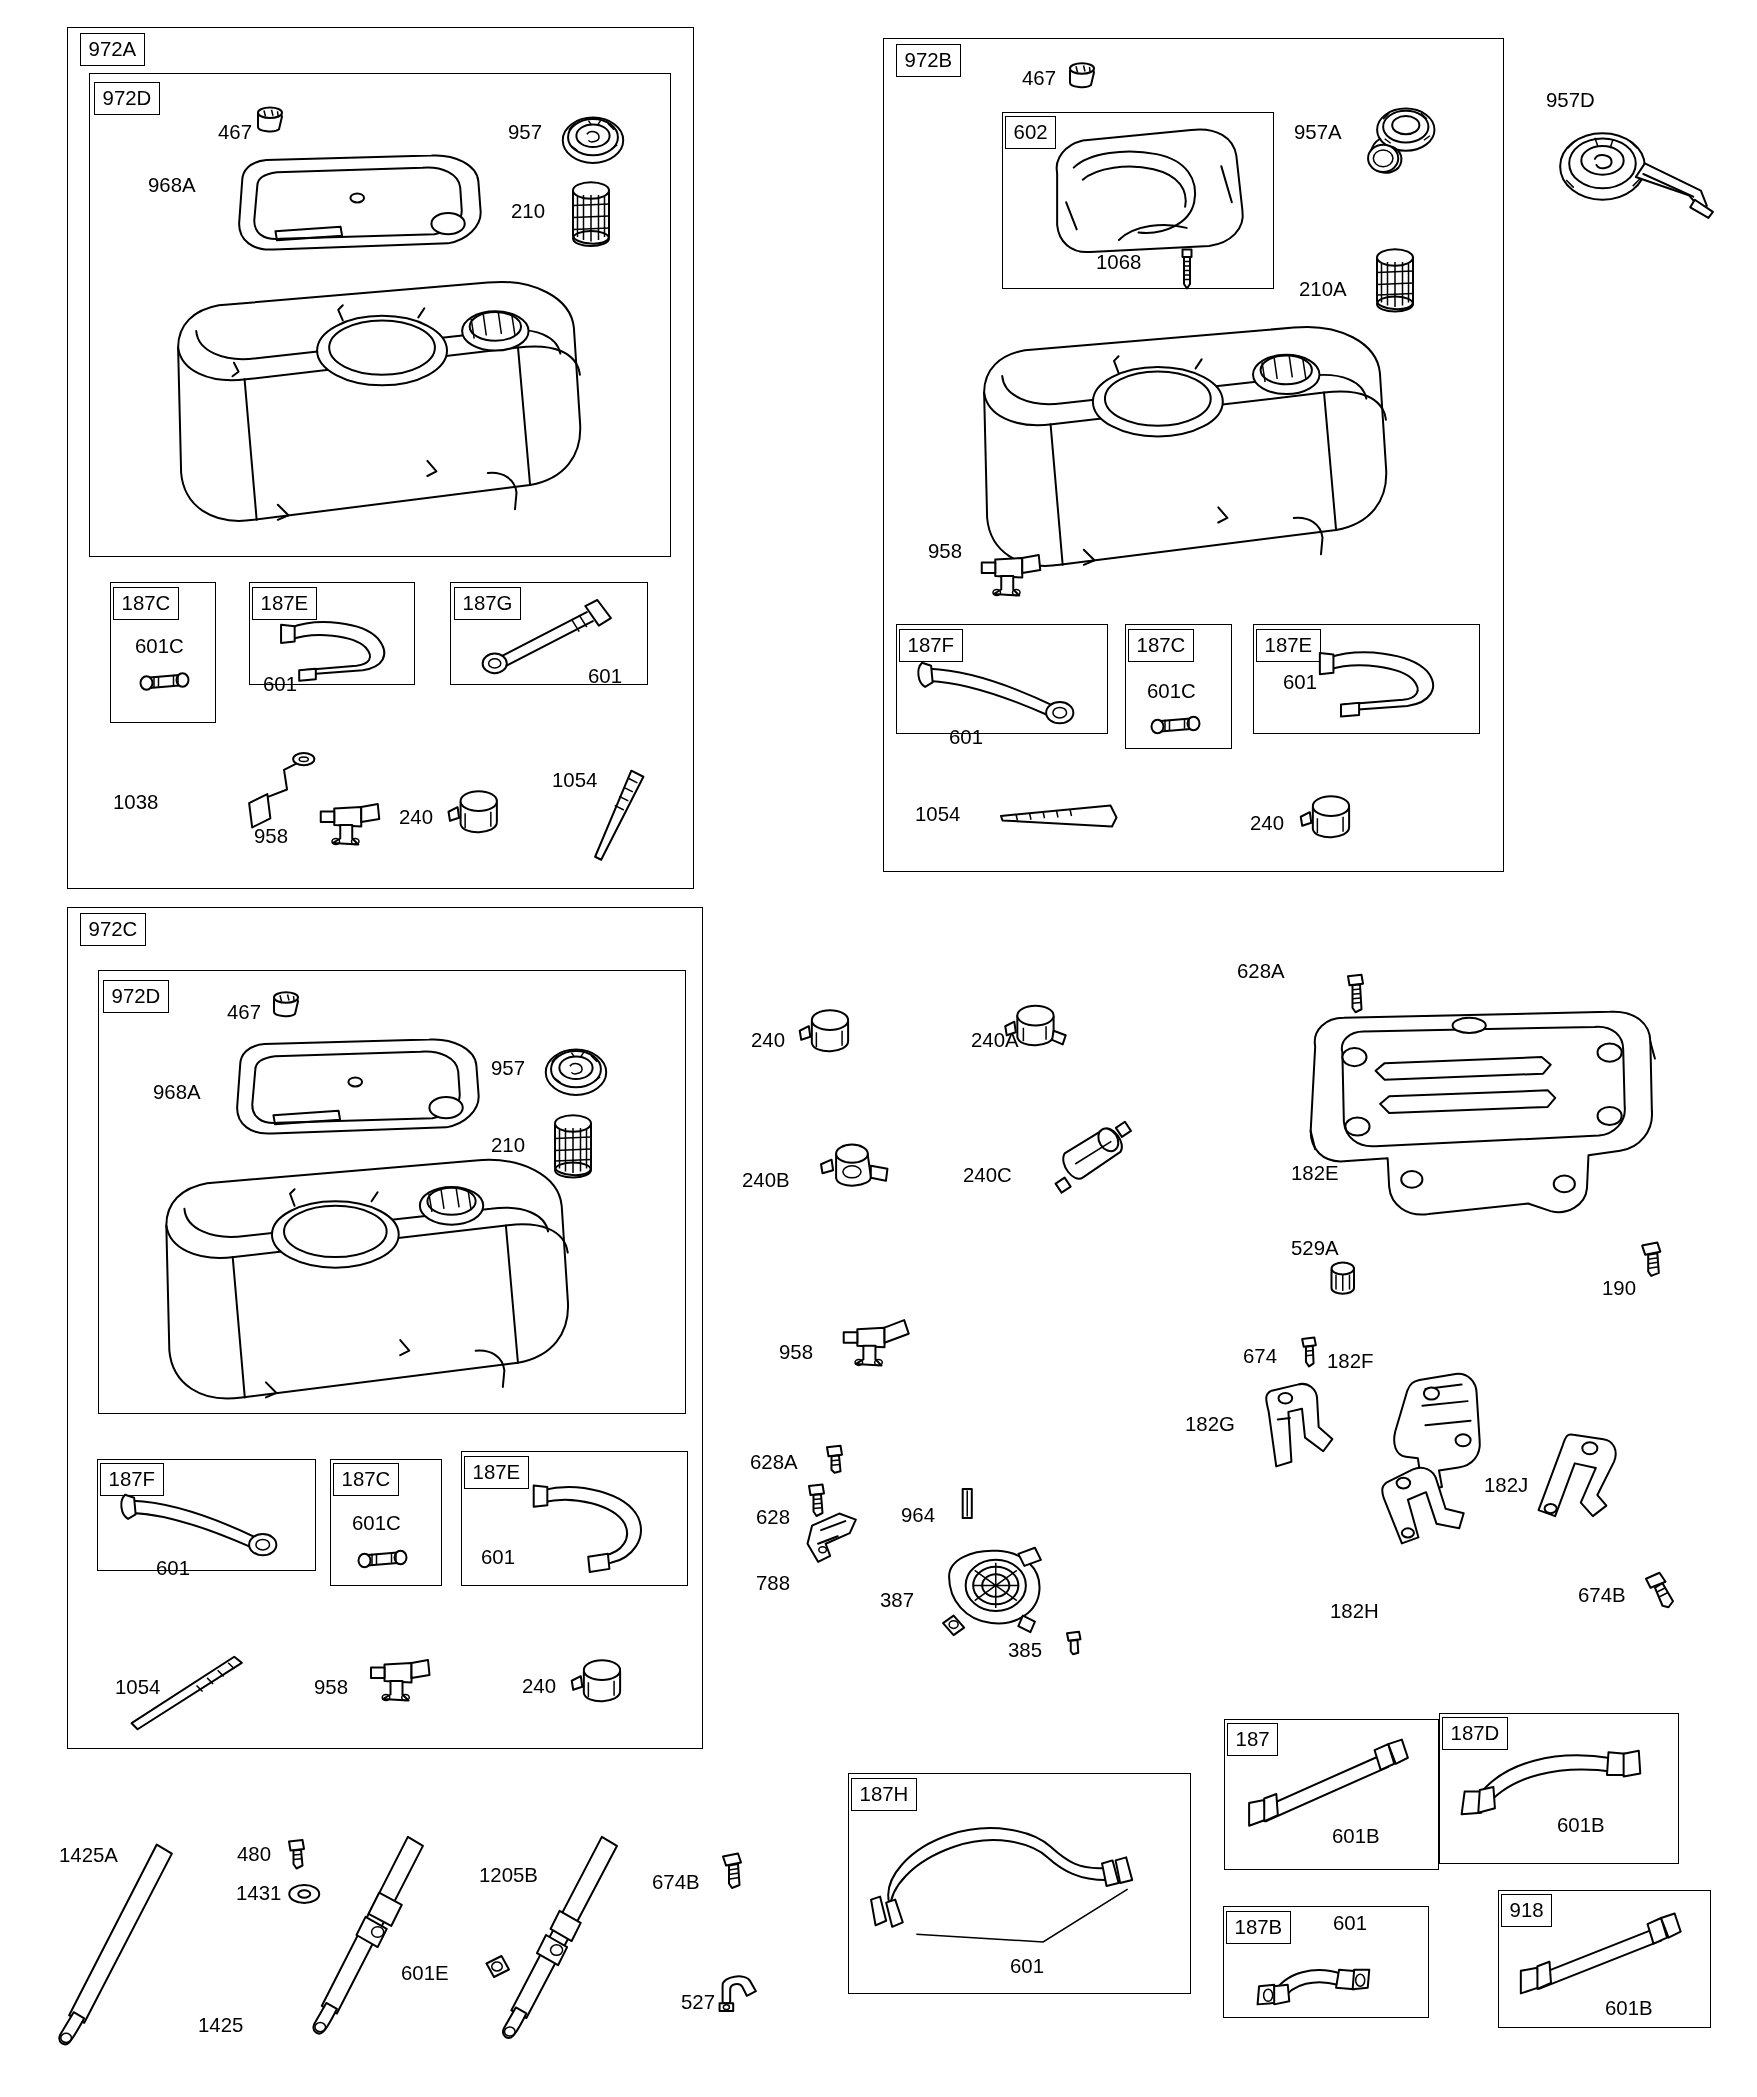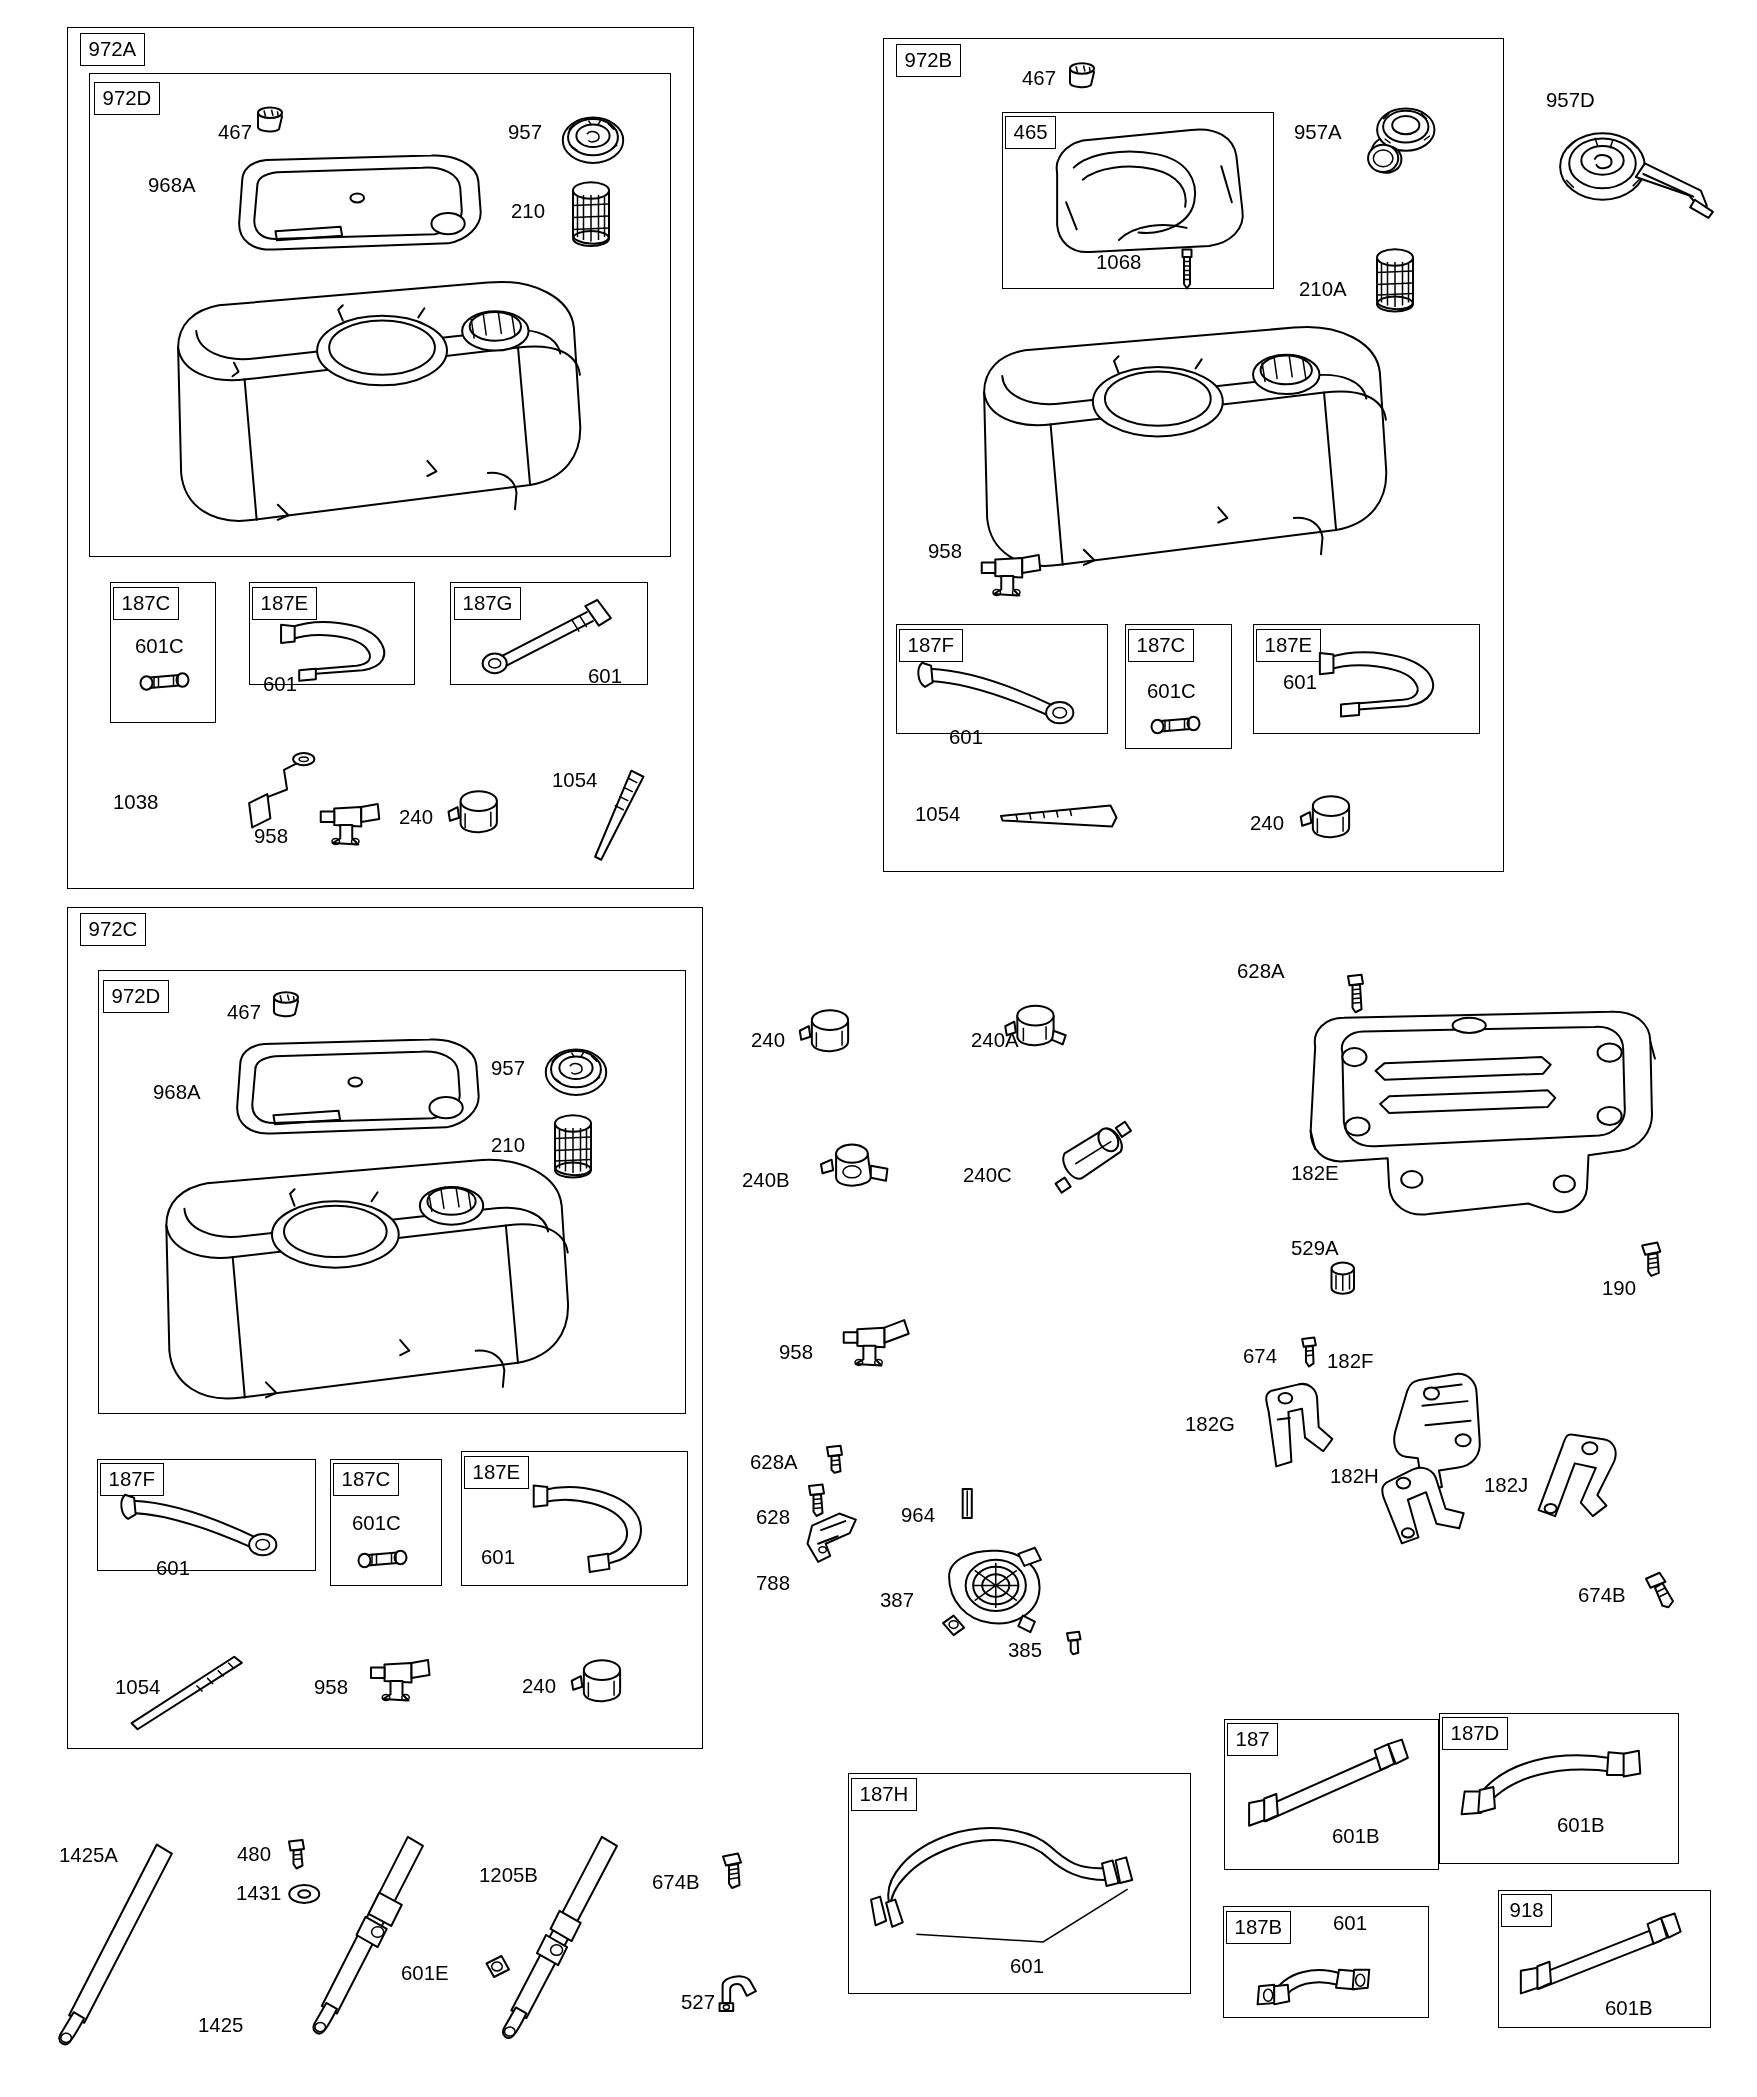--- a/index.html
+++ b/index.html
@@ -173,21 +173,21 @@
   <div class="part" style="left:1061px;top:54px;">
     <svg width="45" height="44" viewBox="0 0 60 58">
       <path class="sf" d="M12,22 L12,38 C12,44 34,46 40,41 L44,24 C44,18 22,14 14,18 Z"></path>
       <ellipse class="sf" cx="28" cy="19" rx="16" ry="7"></ellipse>
       <path class="thin" d="M20,16 L22,24 M30,15 L32,23 M38,17 L39,25"></path>
     </svg>
   </div>
   <div class="lbl" style="left:1022px;top:67px;">467</div>
 
   <div class="box" style="left:1002px;top:112px;width:272px;height:177px;"></div>
-  <div class="tag" style="left:1005px;top:116px;">465</div>
+  <div class="tag" style="left:1005px;top:116px;">602</div>
   <div class="part" style="left:1043px;top:127px;">
     <svg width="212" height="128" viewBox="0 0 280 170">
       <path class="sf" d="M18,62 C14,42 28,24 52,18 L196,4 C230,0 252,14 256,38 L264,110 C268,136 248,154 220,158 L62,166 C36,168 20,152 18,130 Z"></path>
       <path class="s" d="M40,54 C60,34 110,28 150,36 C190,44 206,70 200,100 C194,128 160,144 126,140"></path>
       <path class="s" d="M52,70 C70,54 112,48 146,56 C180,64 192,84 188,106"></path>
       <path class="s" d="M100,150 C120,130 160,126 190,134"></path>
       <path class="s" d="M30,100 L44,136 M236,52 L250,100"></path>
     </svg>
   </div>
   <div class="lbl" style="left:1096px;top:251px;">1068</div>
@@ -645,21 +645,21 @@
 
   <div class="lbl" style="left:1484px;top:1474px;">182J</div>
   <div class="part" style="left:1525px;top:1427px;">
     <svg width="98" height="121" viewBox="0 0 130 160">
       <path class="sf" d="M64,10 L104,16 C118,18 124,32 118,46 L96,90 L108,104 L90,118 L74,100 L94,54 L66,48 L40,118 L18,110 L50,24 C54,12 56,8 64,10 Z"></path>
       <ellipse class="sf" cx="86" cy="28" rx="10" ry="8"></ellipse>
       <ellipse class="sf" cx="34" cy="108" rx="8" ry="6"></ellipse>
     </svg>
   </div>
 
-  <div class="lbl" style="left:1330px;top:1465px;">182H</div>
+  <div class="lbl" style="left:1330px;top:1600px;">182H</div>
   <div class="part" style="left:1373px;top:1459px;">
     <svg width="106" height="98" viewBox="0 0 140 130">
       <path class="sf" d="M20,30 L52,14 C66,8 80,14 84,28 L96,66 L120,72 L114,92 L84,86 L70,44 L46,54 L60,104 L38,112 L14,52 C10,40 12,34 20,30 Z"></path>
       <ellipse class="sf" cx="40" cy="32" rx="9" ry="7"></ellipse>
       <ellipse class="sf" cx="46" cy="98" rx="8" ry="6"></ellipse>
     </svg>
   </div>
 
   <div class="lbl" style="left:1578px;top:1584px;">674B</div>
   <div class="part" style="left:1640px;top:1568px;">

